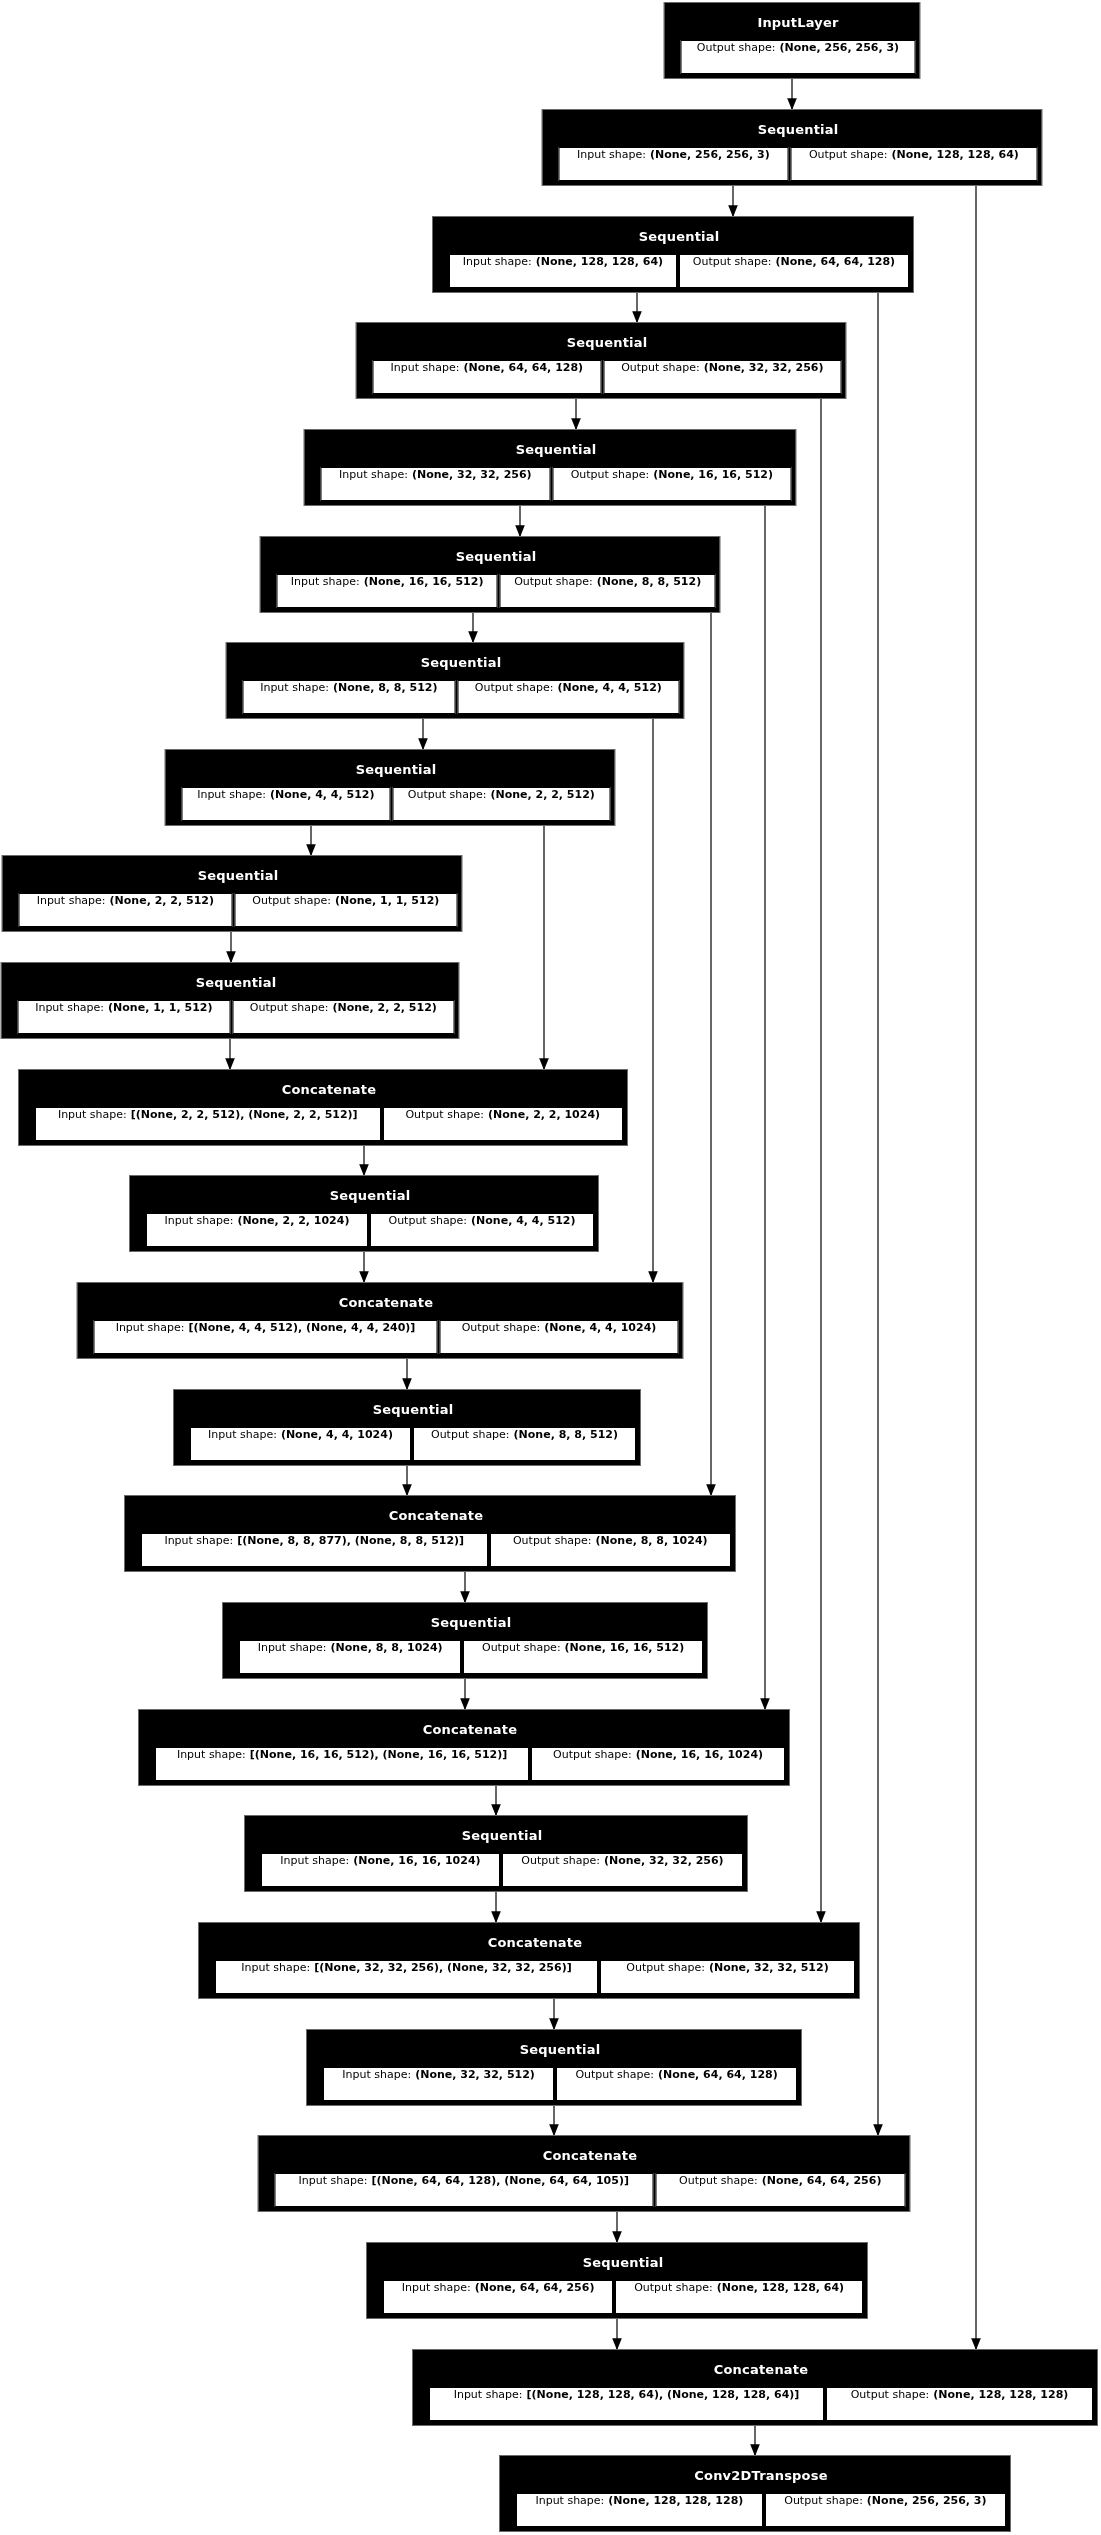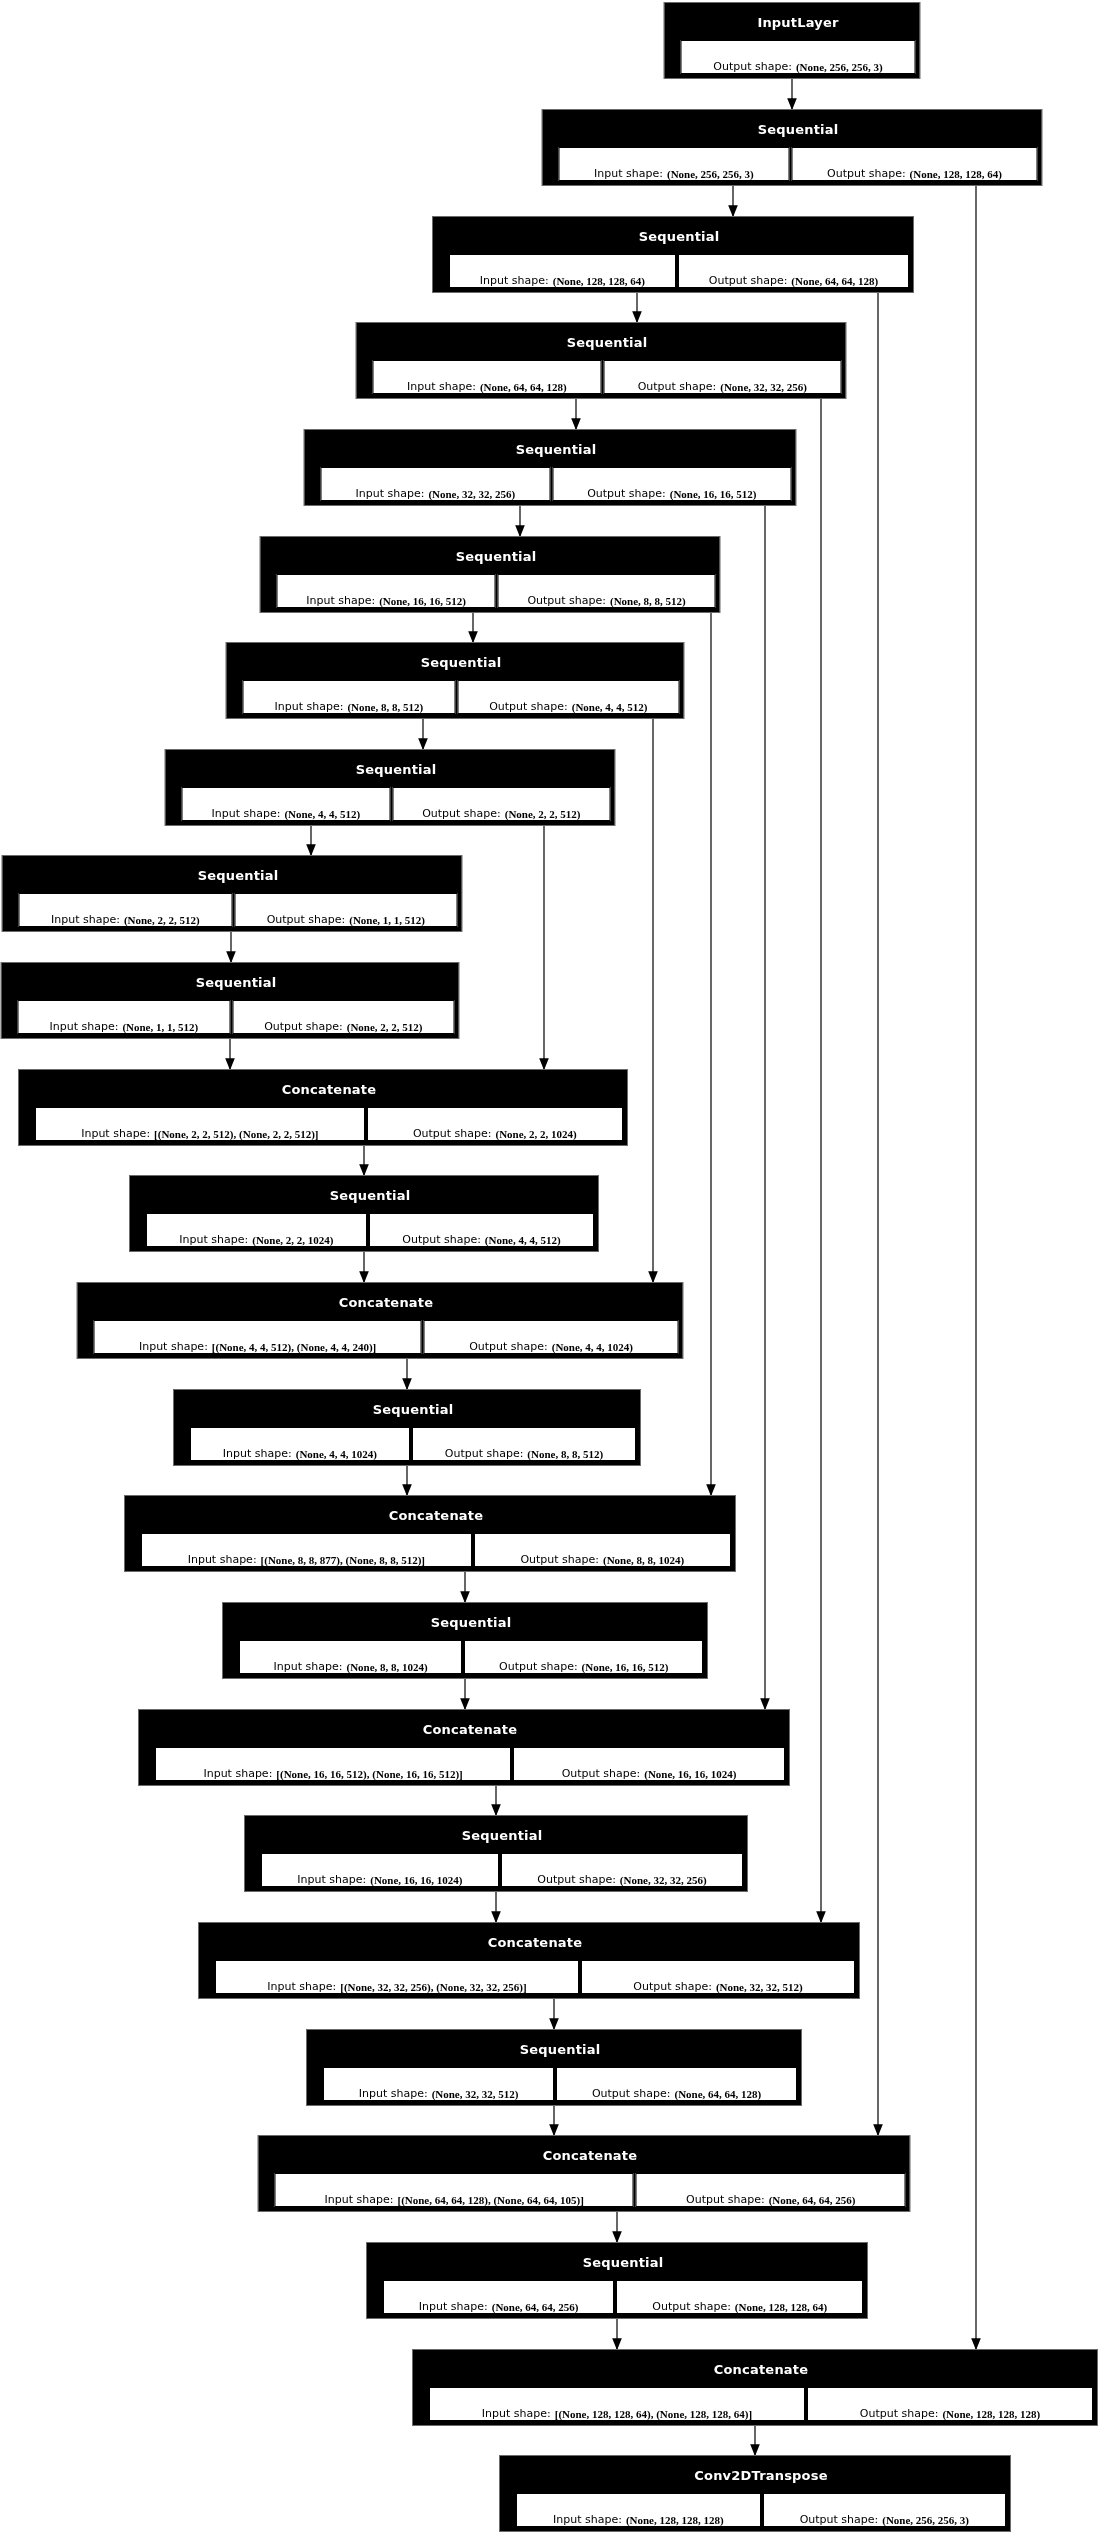--- a/index.html
+++ b/index.html
@@ -31,27 +31,27 @@
     letter-spacing:.2px;
     white-space:nowrap;
   }
   .node-cells{
     display:flex;gap:2px;flex:1;
   }
   .cell{
     flex:1 1 auto;
     background:#ffffff;
     border:1px solid #000000;
-    display:flex;align-items:flex-end;justify-content:center;
+    display:flex;align-items:flex-start;justify-content:center;
     font-size:11px;
     color:#000000;
     white-space:nowrap;
     padding:0 8px;
   }
-  .cell .shape-value{font-weight:bold;margin-left:4px;font-family:Liberation Serif, serif;}
+  .cell .shape-value{font-weight:bold;margin-left:4px;}
   .edge{stroke:#000000;stroke-width:1.2;fill:none;}
 </style>
 </head>
 <body>
 
 <div id="canvas">
   <svg id="edge-layer" width="1101" height="2535" viewBox="0 0 1101 2535">
     <defs>
       <marker id="arrowhead" markerWidth="10" markerHeight="8" refX="9" refY="4" orient="auto">
         <path d="M0,0 L10,4 L0,8 z" fill="#000000"></path>

